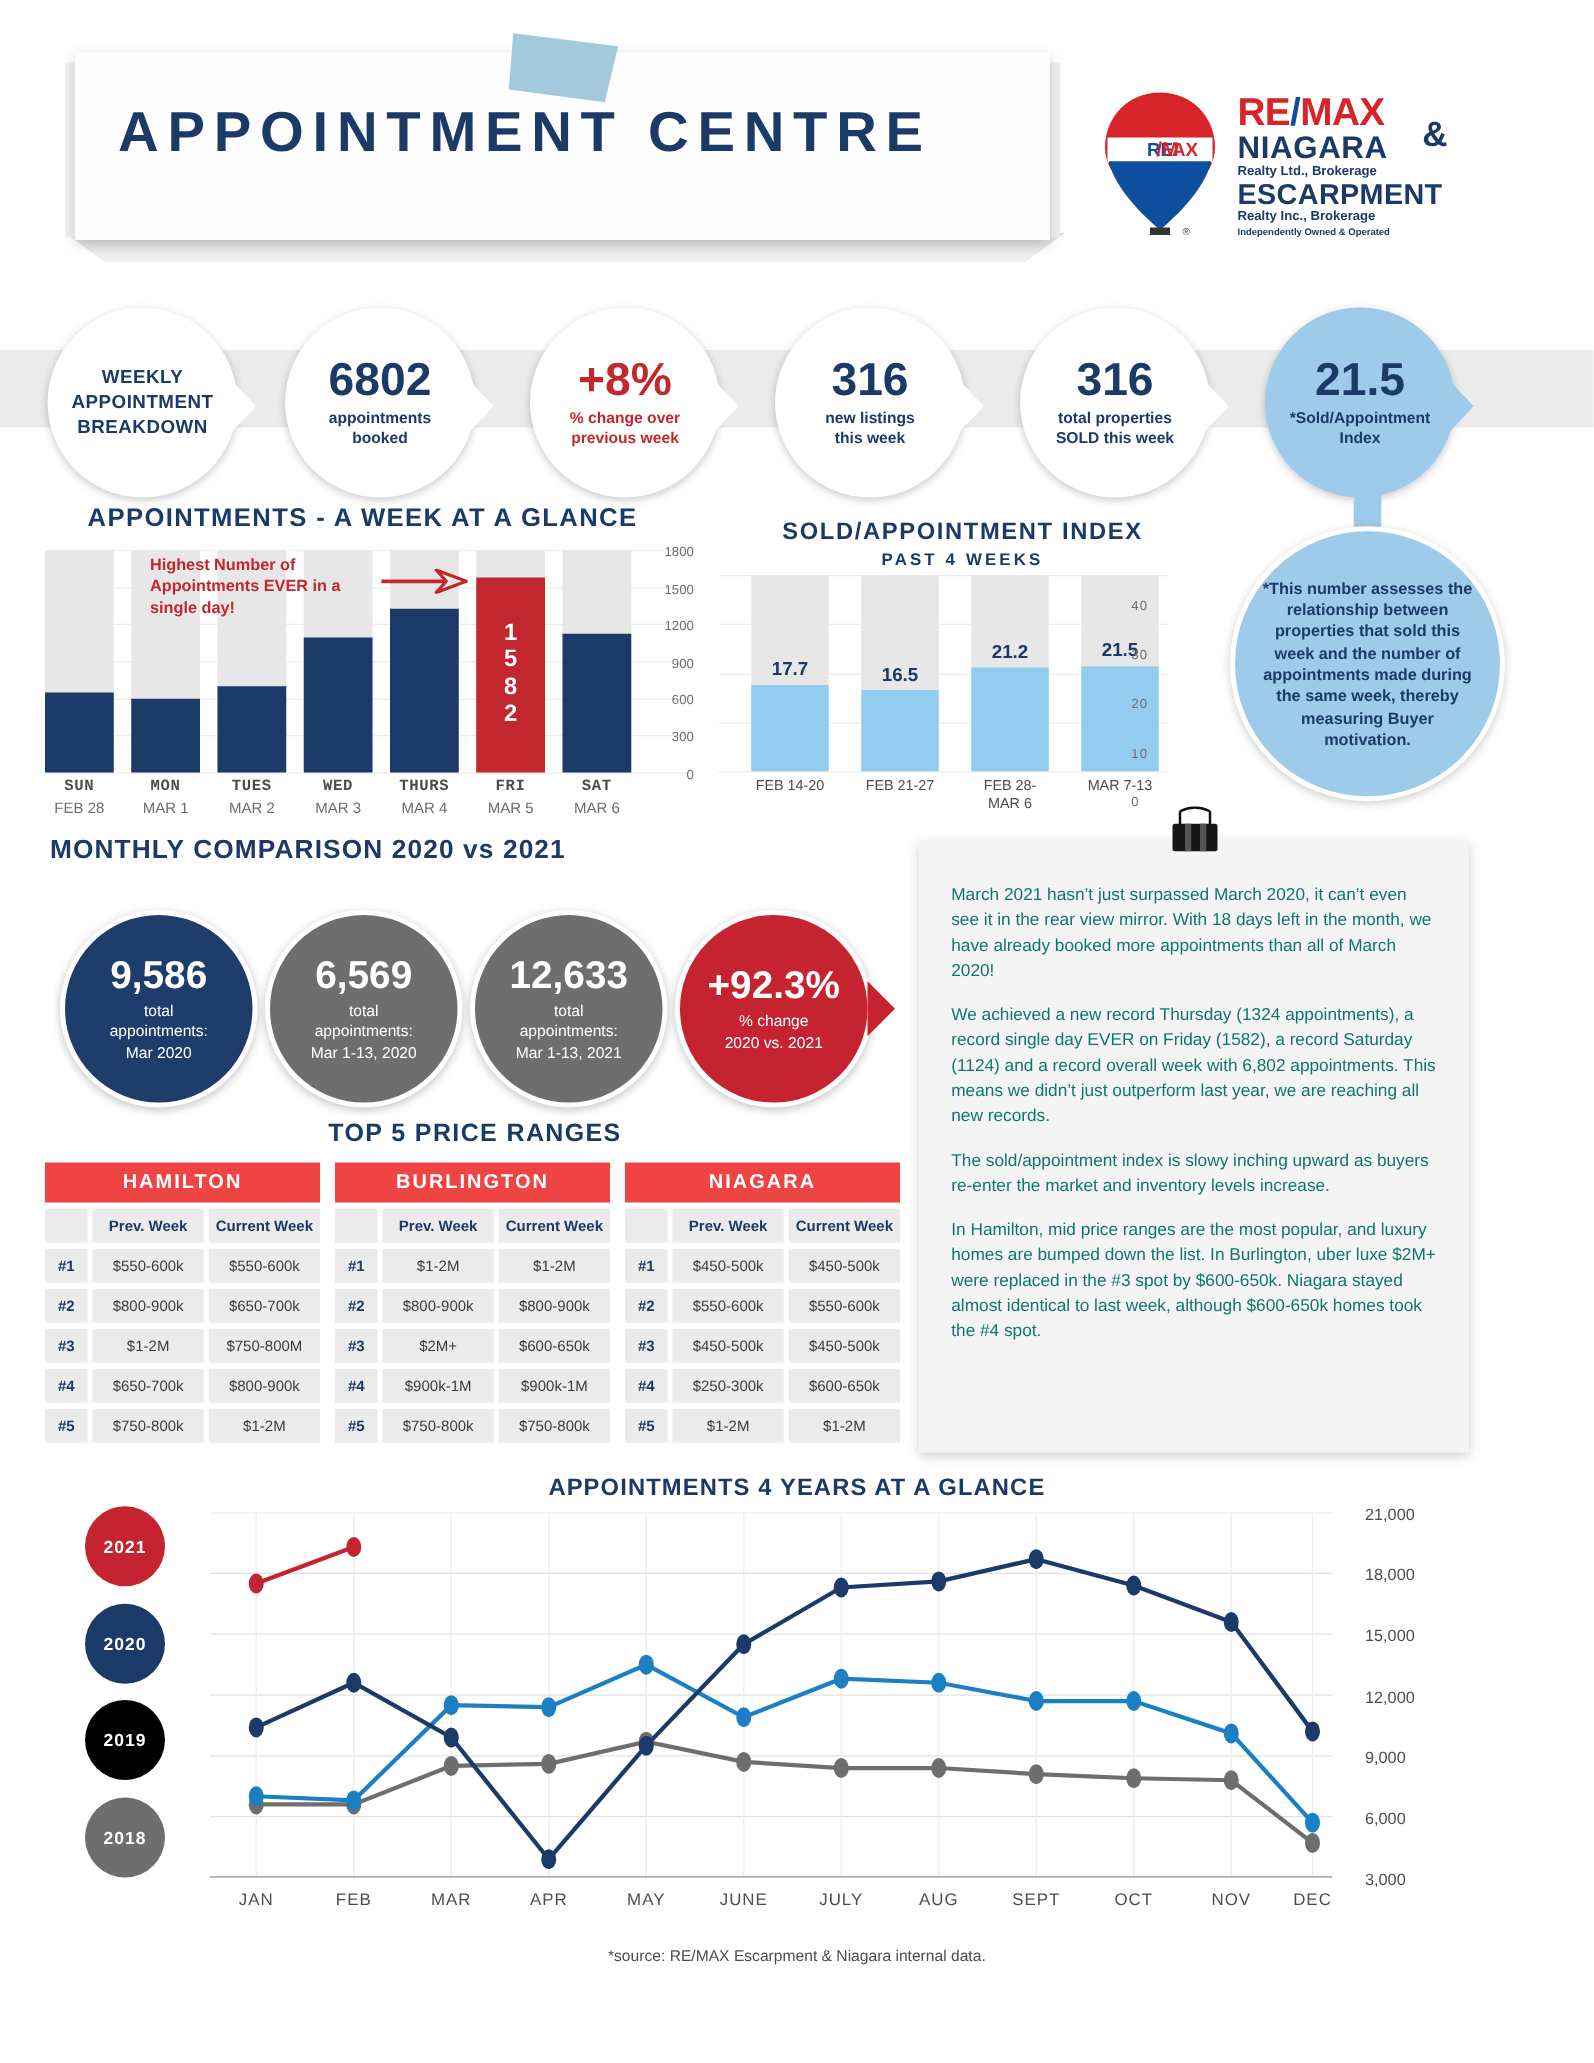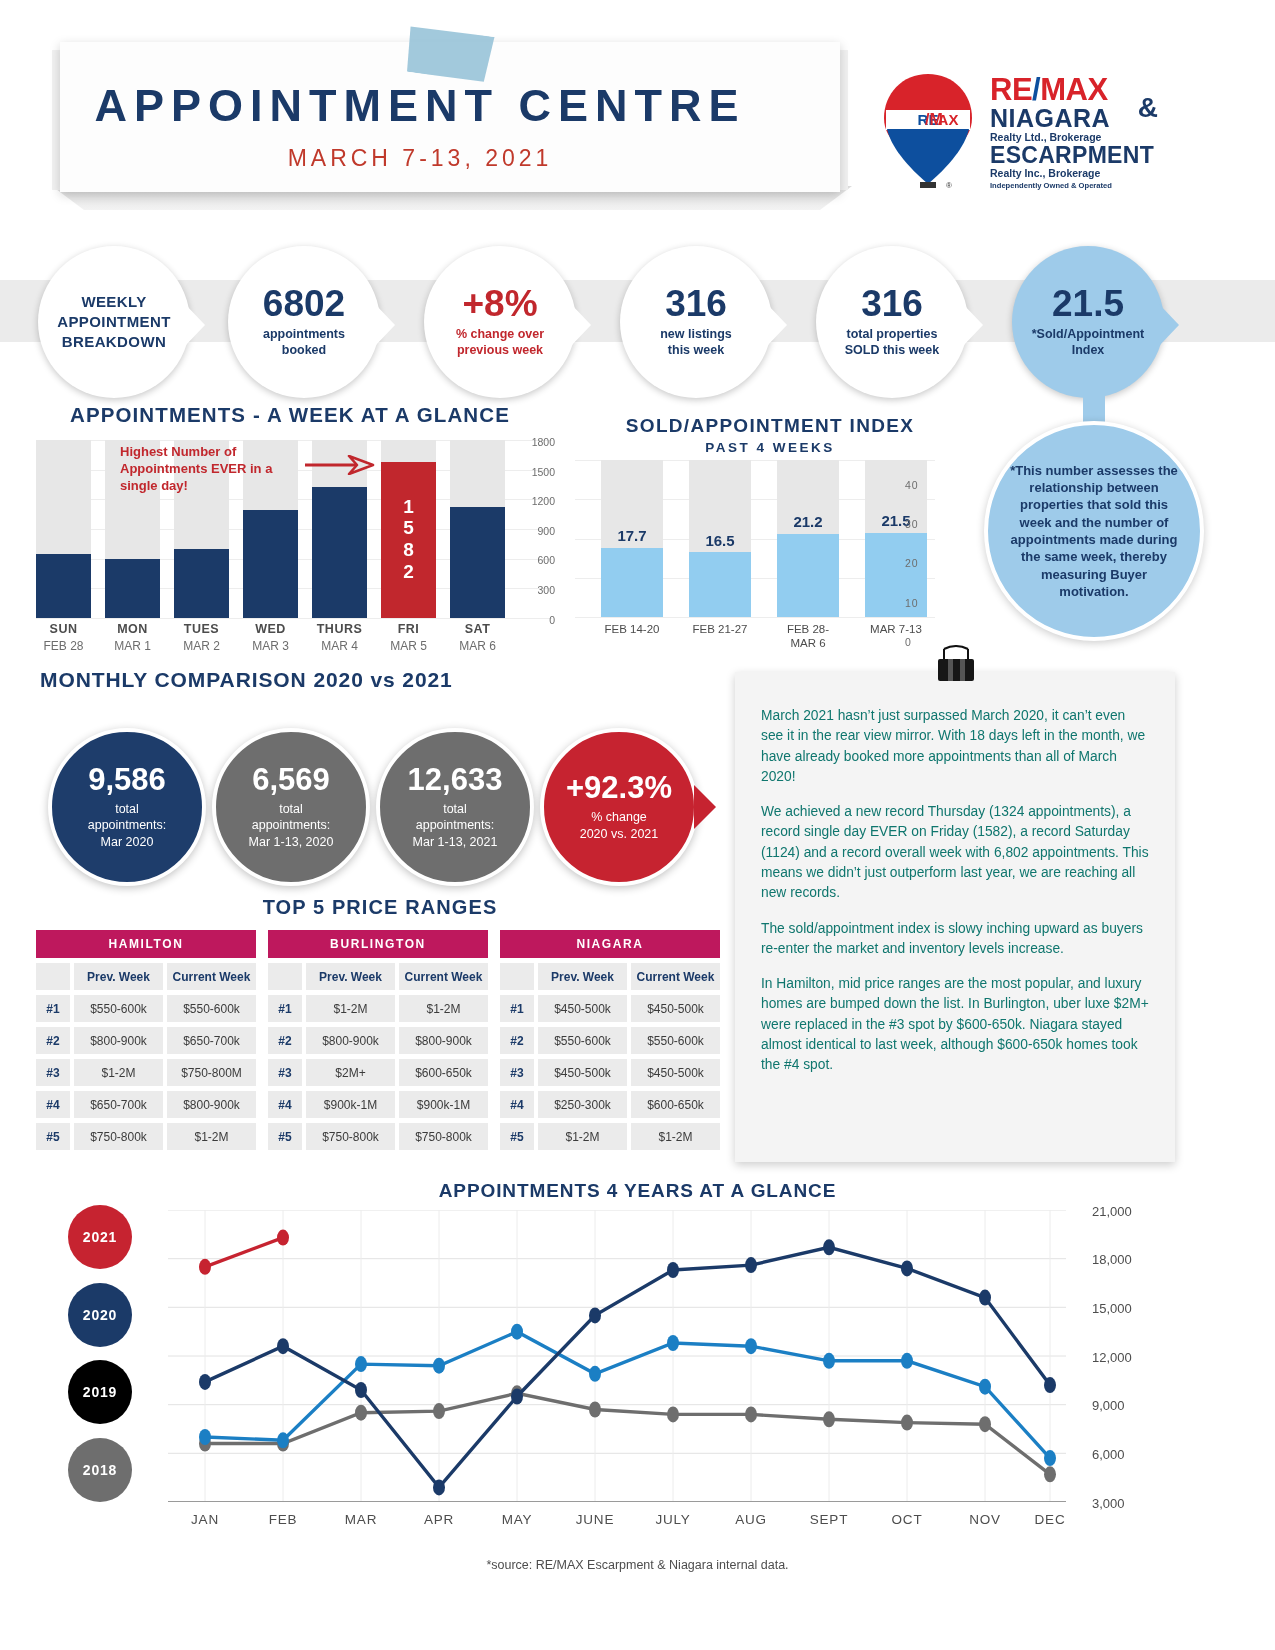--- a/index.html
+++ b/index.html
@@ -101,21 +101,21 @@
   .wk-vert-label {
     position:absolute; left:0; top:34px; width:55px; text-align:center;
     color:#fff; font-size:19px; font-weight:bold; line-height:1.14;
   }
   #wk-grid { position:absolute; left:36px; top:440px; width:480px; height:178px; }
   #wk-grid .gl { position:absolute; left:0; width:516px; height:1px; background:#ededed; }
   #wk-yaxis { position:absolute; left:515px; top:436px; width:40px; height:186px; }
   #wk-yaxis span { position:absolute; right:0; font-size:10.5px; color:#6d6d6d; }
   #wk-labels { position:absolute; left:36px; top:622px; width:480px; }
   .wk-lab { position:absolute; width:55px; text-align:center; }
-  .wk-lab .d { font-size:12.5px; font-weight:bold; color:#4c4c4c; letter-spacing:.5px; }
+  .wk-lab .d { font-size:12.5px; font-weight:bold; color:#4c4c4c; letter-spacing:.5px;font-family:Liberation Mono, monospace; }
   .wk-lab .dt { font-size:12px; color:#6d6d6d; margin-top:3px; }
   #wk-note { position:absolute; left:120px; top:444px; width:190px;
      font-size:13px; font-weight:bold; color:#c1272d; line-height:1.3; }
   #wk-arrow { position:absolute; left:305px; top:455px; width:70px; height:20px; }
 
   
   #si-title { position:absolute; left:560px; top:415px; width:420px; text-align:center;
      font-size:19px; font-weight:bold; color:#1b3a68; letter-spacing:1.3px; }
   #si-sub   { position:absolute; left:560px; top:440px; width:420px; text-align:center;
      font-size:13.5px; font-weight:bold; color:#1b3a68; letter-spacing:2.5px; }
@@ -143,22 +143,22 @@
   .mc-tail:after{
     content:""; position:absolute; right:-22px; top:50%; transform:translateY(-50%);
     width:0;height:0;border-top:22px solid transparent;border-bottom:22px solid transparent;
     border-left:22px solid currentColor;
   }
 
   
   #tp-title { position:absolute; left:40px; top:896px; width:680px; text-align:center;
      font-size:20px; font-weight:bold; color:#1b3a68; letter-spacing:1.1px; }
   .tbl { position:absolute; top:930px; width:220px; }
-  .tbl-head { background:#be185d; color:#fff; text-align:center;
-     font-size:12px; font-weight:bold; letter-spacing:1.6px; padding:7px 0; }
+  .tbl-head { background:#ef4444; color:#fff; text-align:center;
+     font-size:16px; font-weight:bold; letter-spacing:1.6px; padding:7px 0; }
   .tbl-row { display:flex; gap:4px; margin-top:5px; }
   .tc-rank { width:34px; background:#ebebeb; color:#1b3a68; font-size:12px; font-weight:bold;
      display:flex; align-items:center; justify-content:center; height:27px; }
   .tc { flex:1; background:#ebebeb; font-size:12px; color:#3b3b3b;
      display:flex; align-items:center; justify-content:center; height:27px; }
   .tc.hdr { color:#1b3a68; font-weight:bold; }
   .tc-rank.blank { background:#ebebeb; }
 
   
   #note-card {
@@ -185,21 +185,20 @@
      font-size:12.5px; color:#4d4d4d; }
 </style>
 </head>
 <body>
 
 <div id="header">
   <div id="header-shadow-strip"></div>
   <div id="header-card"></div>
   <div id="tape"></div>
   <div id="title">APPOINTMENT CENTRE</div>
-  <div id="subtitle">MARCH 7-13, 2021</div>
 
   <div id="logo">
     <svg id="balloon" viewBox="0 0 96 118">
       <path d="M48 2 C22 2 4 22 4 46 C4 58 10 68 20 76 L76 76 C86 68 92 58 92 46 C92 22 74 2 48 2 Z" fill="#d8232a"></path>
       <path d="M6 38 L90 38 L90 58 L6 58 Z" fill="#ffffff"></path>
       <path d="M7 57 L89 57 C86 70 76 88 48 112 C20 88 10 70 7 57 Z" fill="#0d4f9e"></path>
       <text x="48" y="53" font-size="15" font-weight="bold" fill="#0d4f9e" text-anchor="middle" font-family="Liberation Sans, sans-serif">RE</text>
       <text x="48" y="53" font-size="15" font-weight="bold" fill="#d8232a" text-anchor="middle" font-family="Liberation Sans, sans-serif" dx="20">AX</text>
       <text x="48" y="53" font-size="16" font-weight="bold" fill="#d8232a" text-anchor="middle" font-family="Liberation Sans, sans-serif" dx="6">/M</text>
       <rect x="40" y="110" width="16" height="6" fill="#333"></rect>

